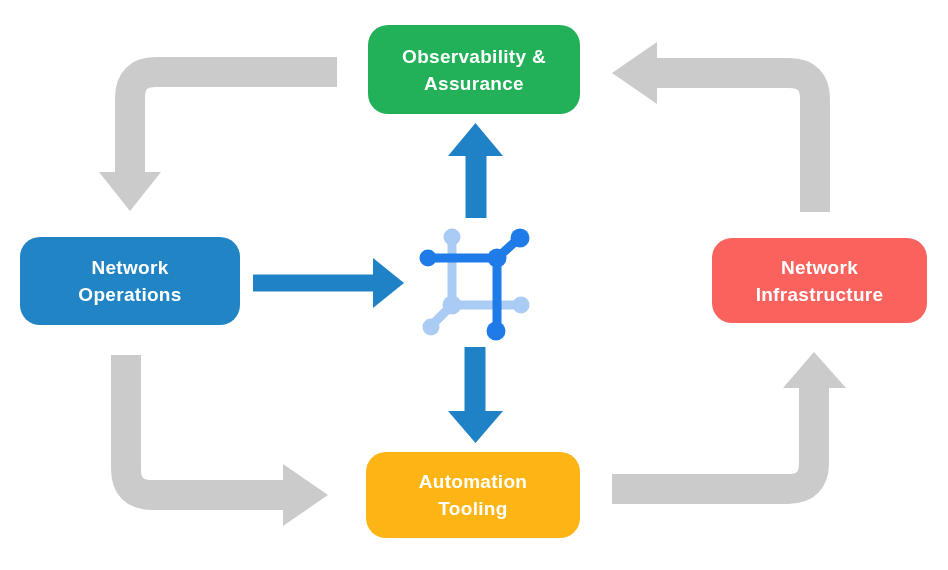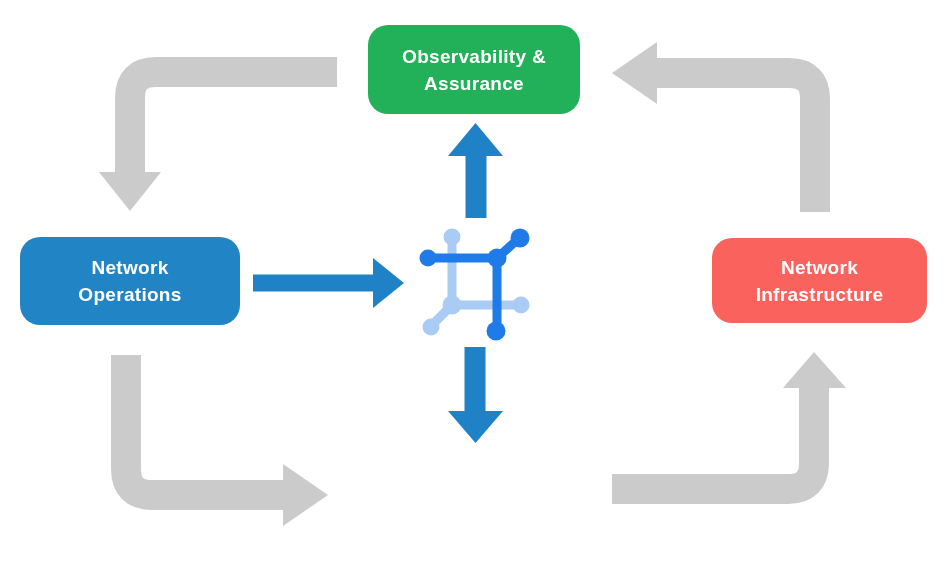--- a/index.html
+++ b/index.html
@@ -105,14 +105,18 @@
   <div class="node" style="left: 20px; top: 237px; width: 220px; height: 88px; background: rgb(33, 133, 197);">
     <span class="label">Network
 Operations</span>
   </div>
 
   <div class="node" style="left: 712px; top: 238px; width: 215px; height: 85px; background: rgb(249, 98, 93);">
     <span class="label">Network
 Infrastructure</span>
   </div>
 
+  <div class="node" style="left: 366px; top: 452px; width: 214px; height: 86px; background: rgb(252, 181, 21);">
+    <span class="label">Automation
+Tooling</span>
+  </div>
 
 </div>
 
 </body></html>

